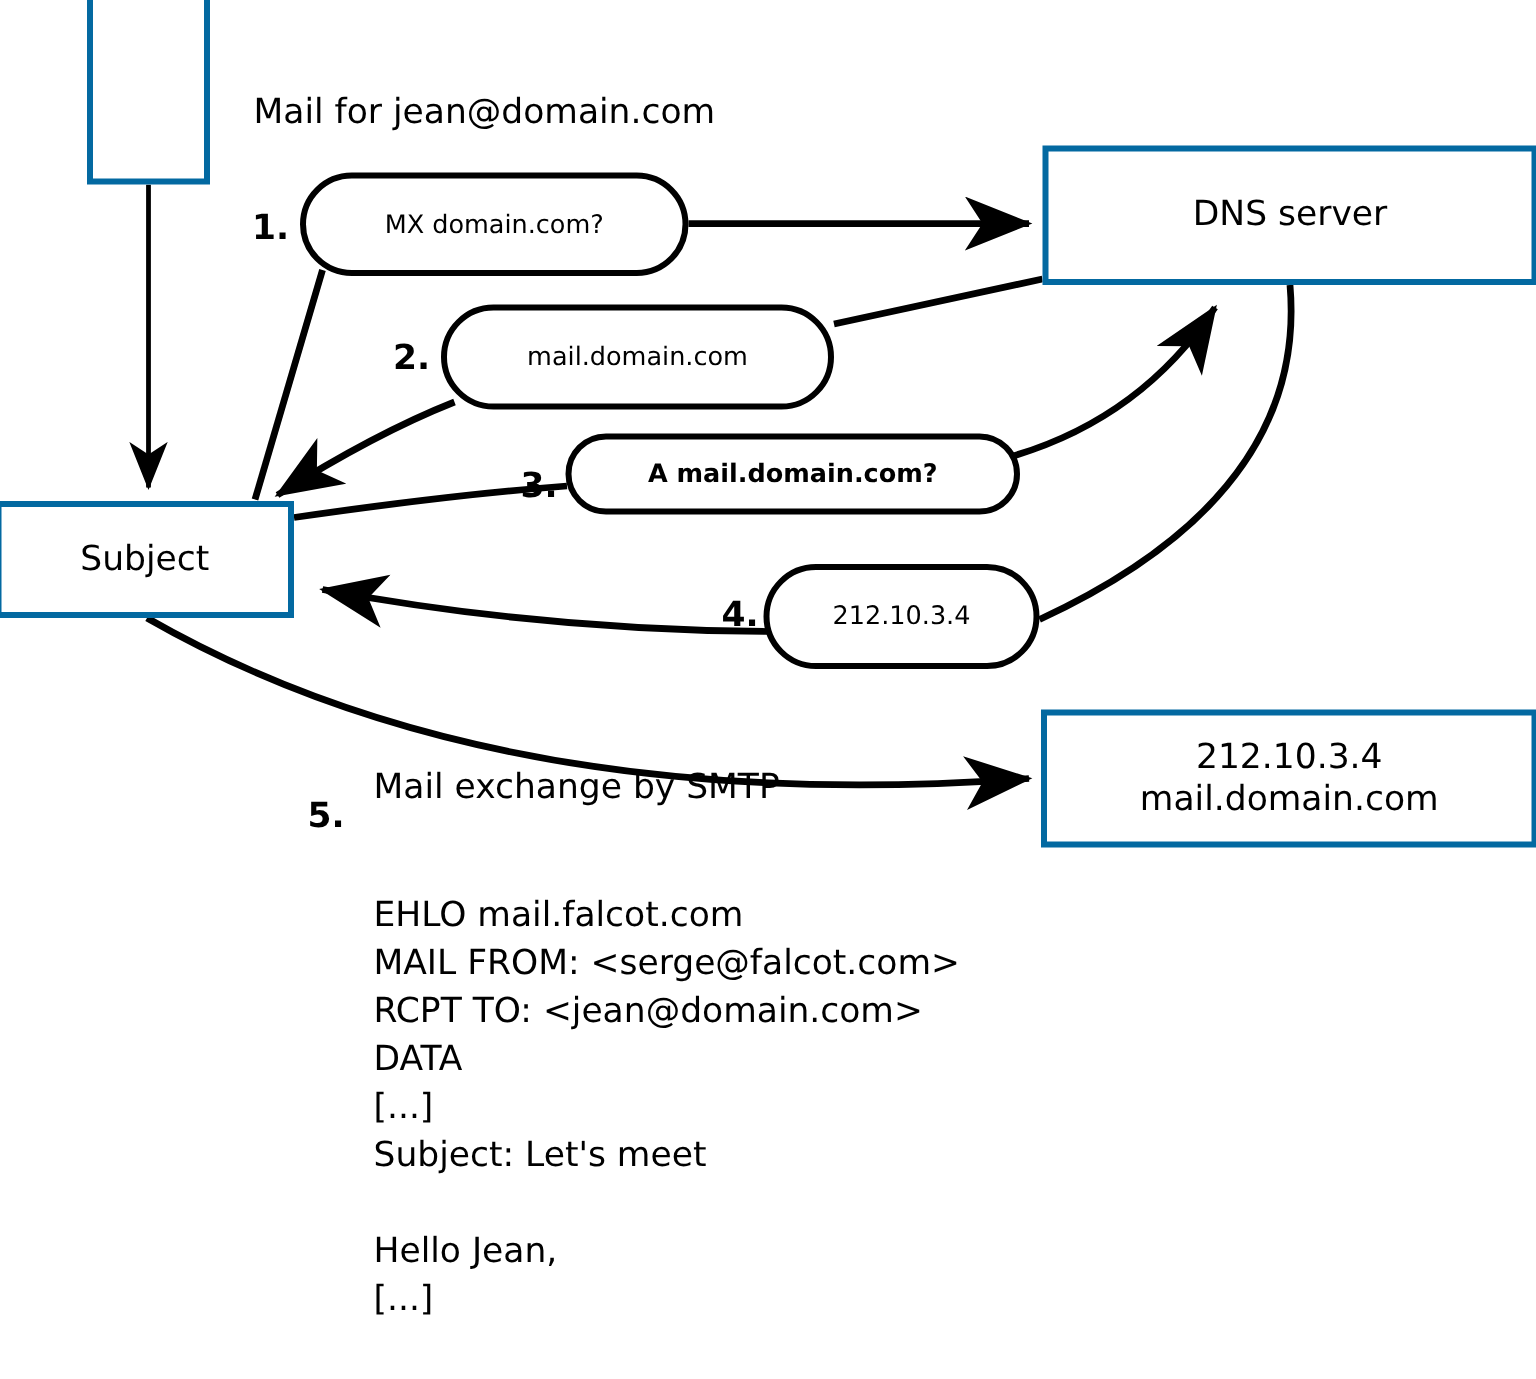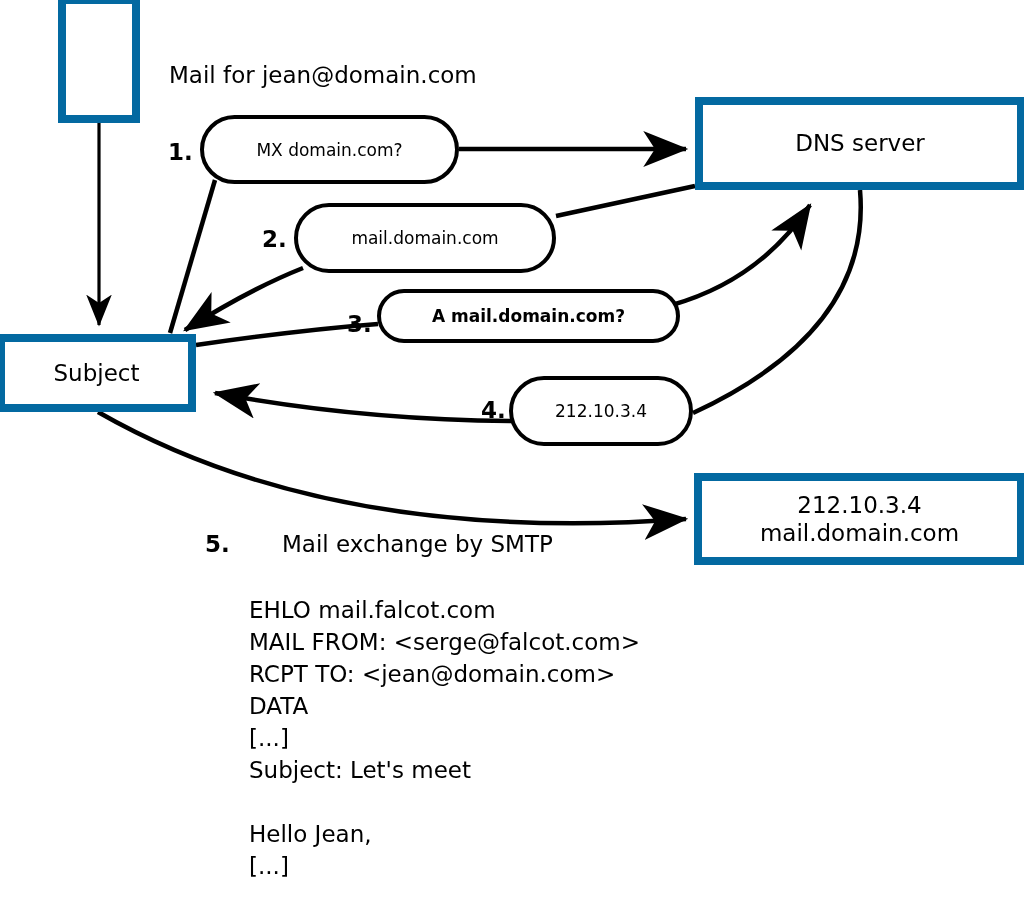--- a/index.html
+++ b/index.html
@@ -25,21 +25,21 @@
     width: 1024px;
     height: 919px;
     pointer-events: none;
   }
 
   
   .node-box {
     position: absolute;
     box-sizing: border-box;
     background: #ffffff;
-    border: 8px solid #0369a1;
+    border: 4px solid #0369a1;
     display: flex;
     flex-direction: column;
     align-items: center;
     justify-content: center;
     text-align: right;
     font-size: 23px;
     line-height: 1.22;
     z-index: 3;
   }
   #node-client   { left: 58px;  top: -4px;  width: 82px;  height: 127px; }
@@ -80,21 +80,21 @@
   #step-5 { left: 205px; top: 531px; }
 
   
   .plain-label {
     position: absolute;
     font-size: 23px;
     white-space: nowrap;
     z-index: 5;
   }
   #label-mail-for { left: 169px; top: 45px; margin-top: 17px; }
-  #label-step5-text { left: 249px; top: 531px; margin-left: 33px; }
+  #label-step5-text { left: 249px; top: 512px; }
 
   
   #smtp-transcript {
     position: absolute;
     left: 249px;
     top: 594px;
     font-size: 23px;
     line-height: 32px;
     white-space: pre;
     z-index: 5;

